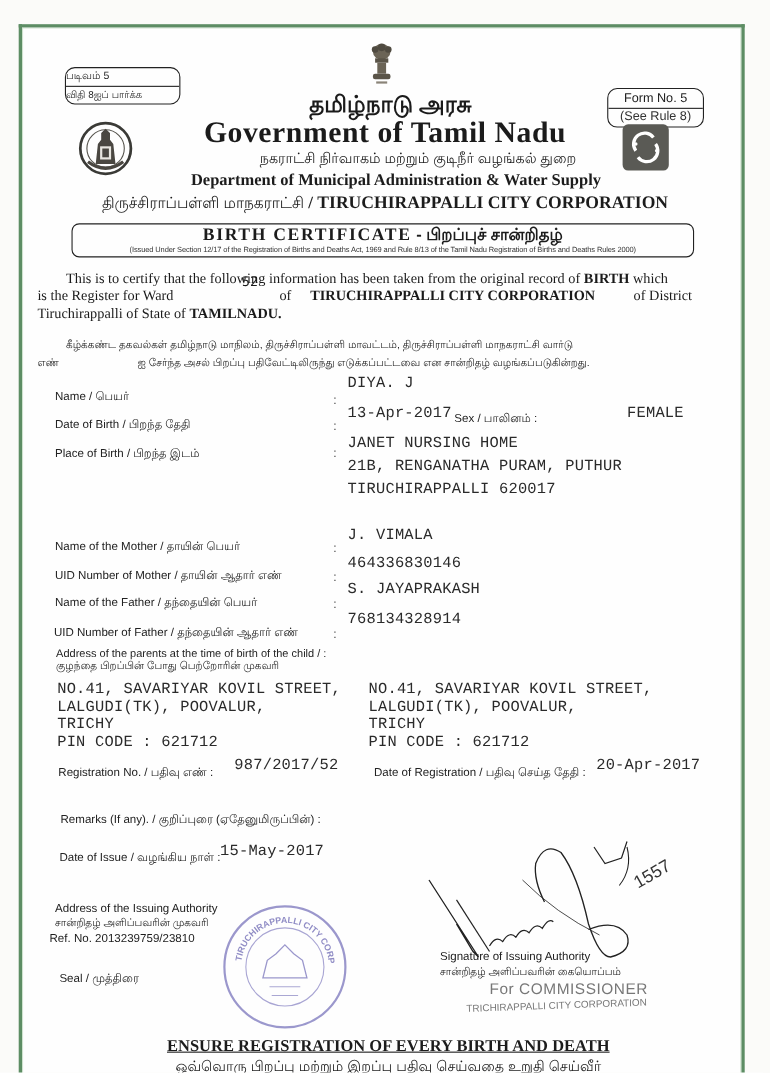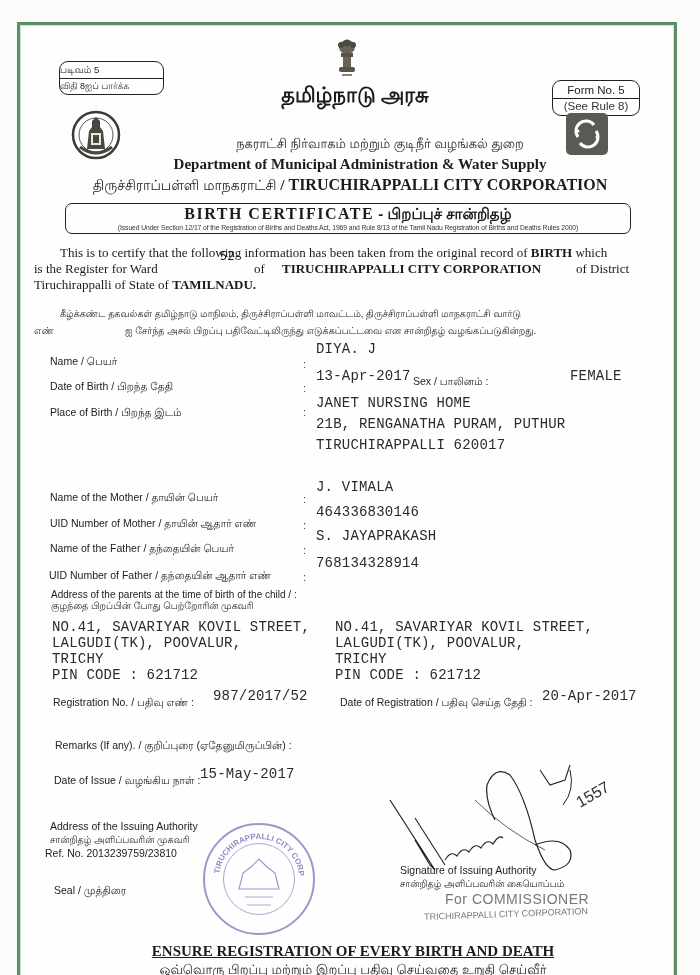--- a/index.html
+++ b/index.html
@@ -88,20 +88,21 @@
   <div class="abs" style="left:546px; top:88px; width:42px; height:42px; background:#5a5a55; border-radius:5px;">
     <svg width="42" height="42" viewBox="0 0 42 42">
       <path d="M12 24 A10 10 0 0 1 28 12" fill="none" stroke="#fff" stroke-width="3"></path>
       <path d="M30 18 A10 10 0 0 1 14 30" fill="none" stroke="#fff" stroke-width="3"></path>
       <circle cx="12" cy="18" r="1.6" fill="#fff"></circle>
       <circle cx="31" cy="24" r="1.6" fill="#fff"></circle>
     </svg>
   </div>
 
   <div class="abs center-col serif" style="top:58px; font-size:21px; font-weight:bold; color:#1a1a1a; padding-left:10px;">தமிழ்நாடு அரசு</div>
+  <div class="abs center-col serif" style="top:80px; font-size:27px; font-weight:bold; letter-spacing:0.5px; color:#1b1b1b;">Government of Tamil Nadu</div>
   <div class="abs center-col" style="top:111px; font-size:13px; padding-left:60px;">நகராட்சி நிர்வாகம் மற்றும் குடிநீர் வழங்கல் துறை</div>
   <div class="abs center-col serif" style="top:131px; font-size:15px; font-weight:bold; padding-left:20px;">Department of Municipal Administration &amp; Water Supply</div>
   <div class="abs center-col" style="top:151px; font-size:15.5px;">
     <span style="font-size:14px;">திருச்சிராப்பள்ளி மாநகராட்சி</span><span class="serif" style="font-weight:bold;"> / </span><span class="serif" style="font-weight:bold; font-size:16px;">TIRUCHIRAPPALLI CITY CORPORATION</span>
   </div>
 
   <div class="abs cert-box">
     <div style="font-size:15px; line-height:18px; margin-top:1px;">
       <span class="serif" style="font-weight:bold; letter-spacing:1.5px; font-size:16px;">BIRTH CERTIFICATE</span><span style="font-weight:bold;"> - </span><span style="font-weight:bold;">பிறப்புச் சான்றிதழ்</span>
     </div>

